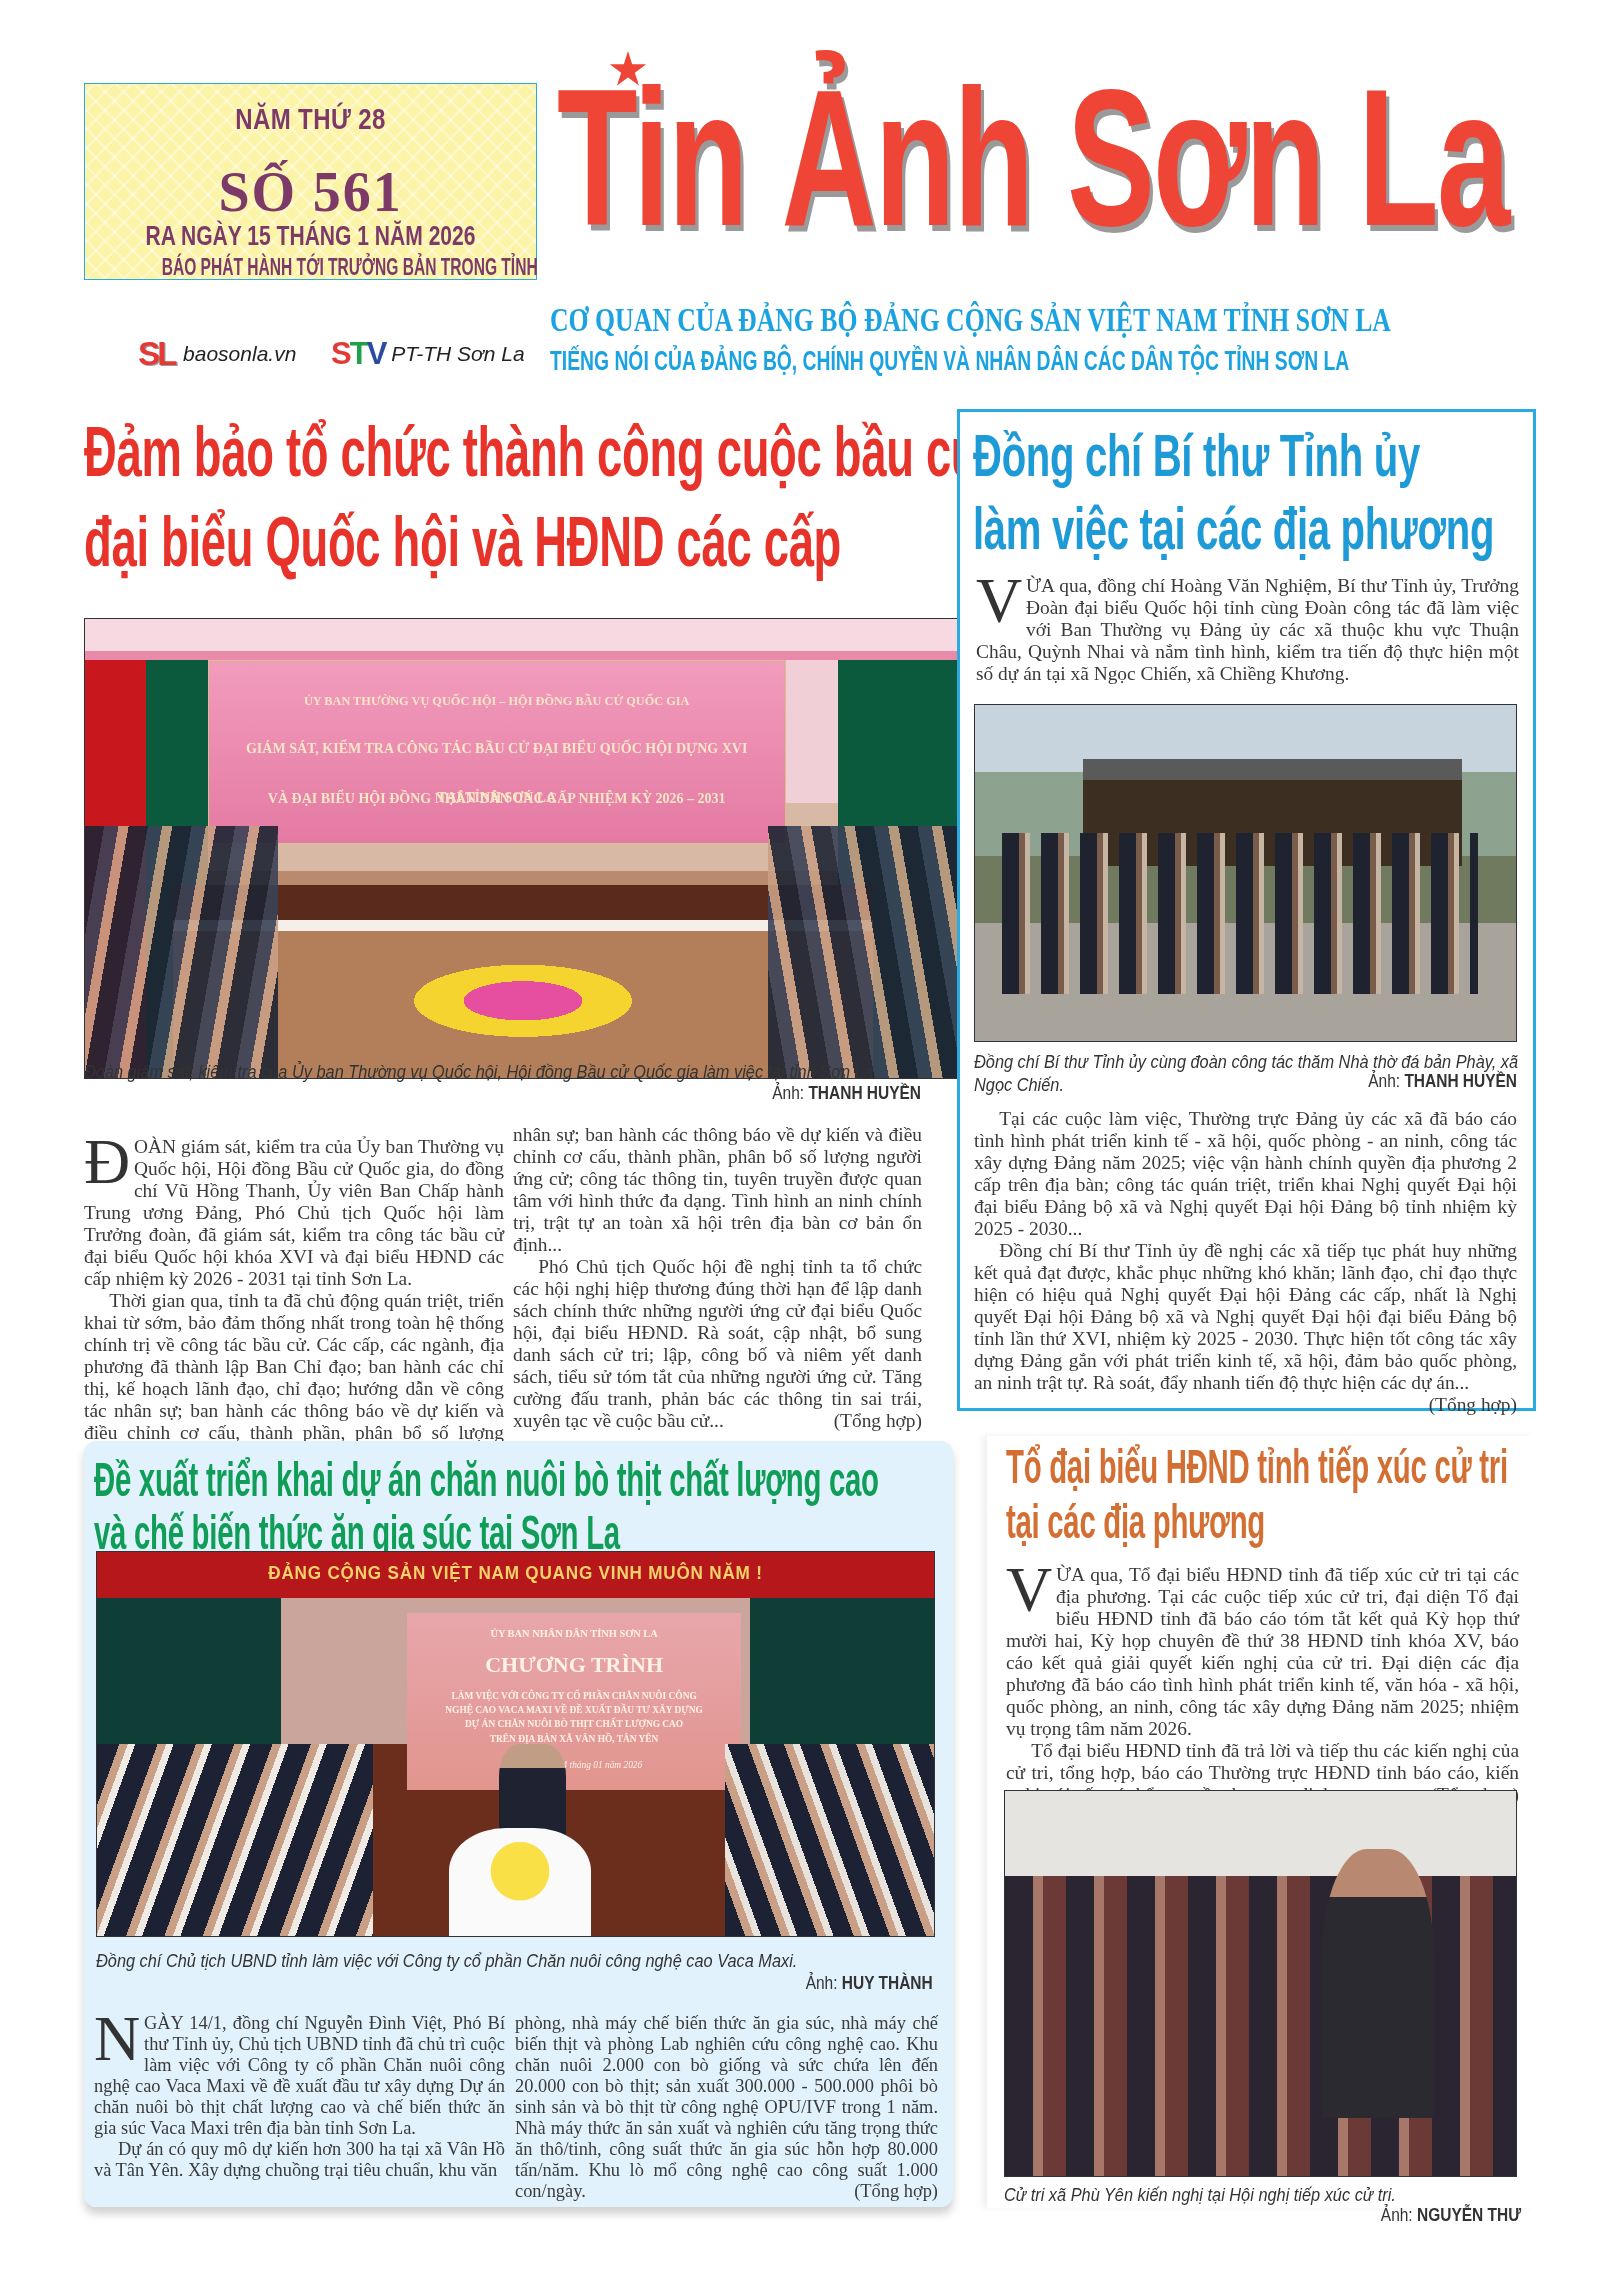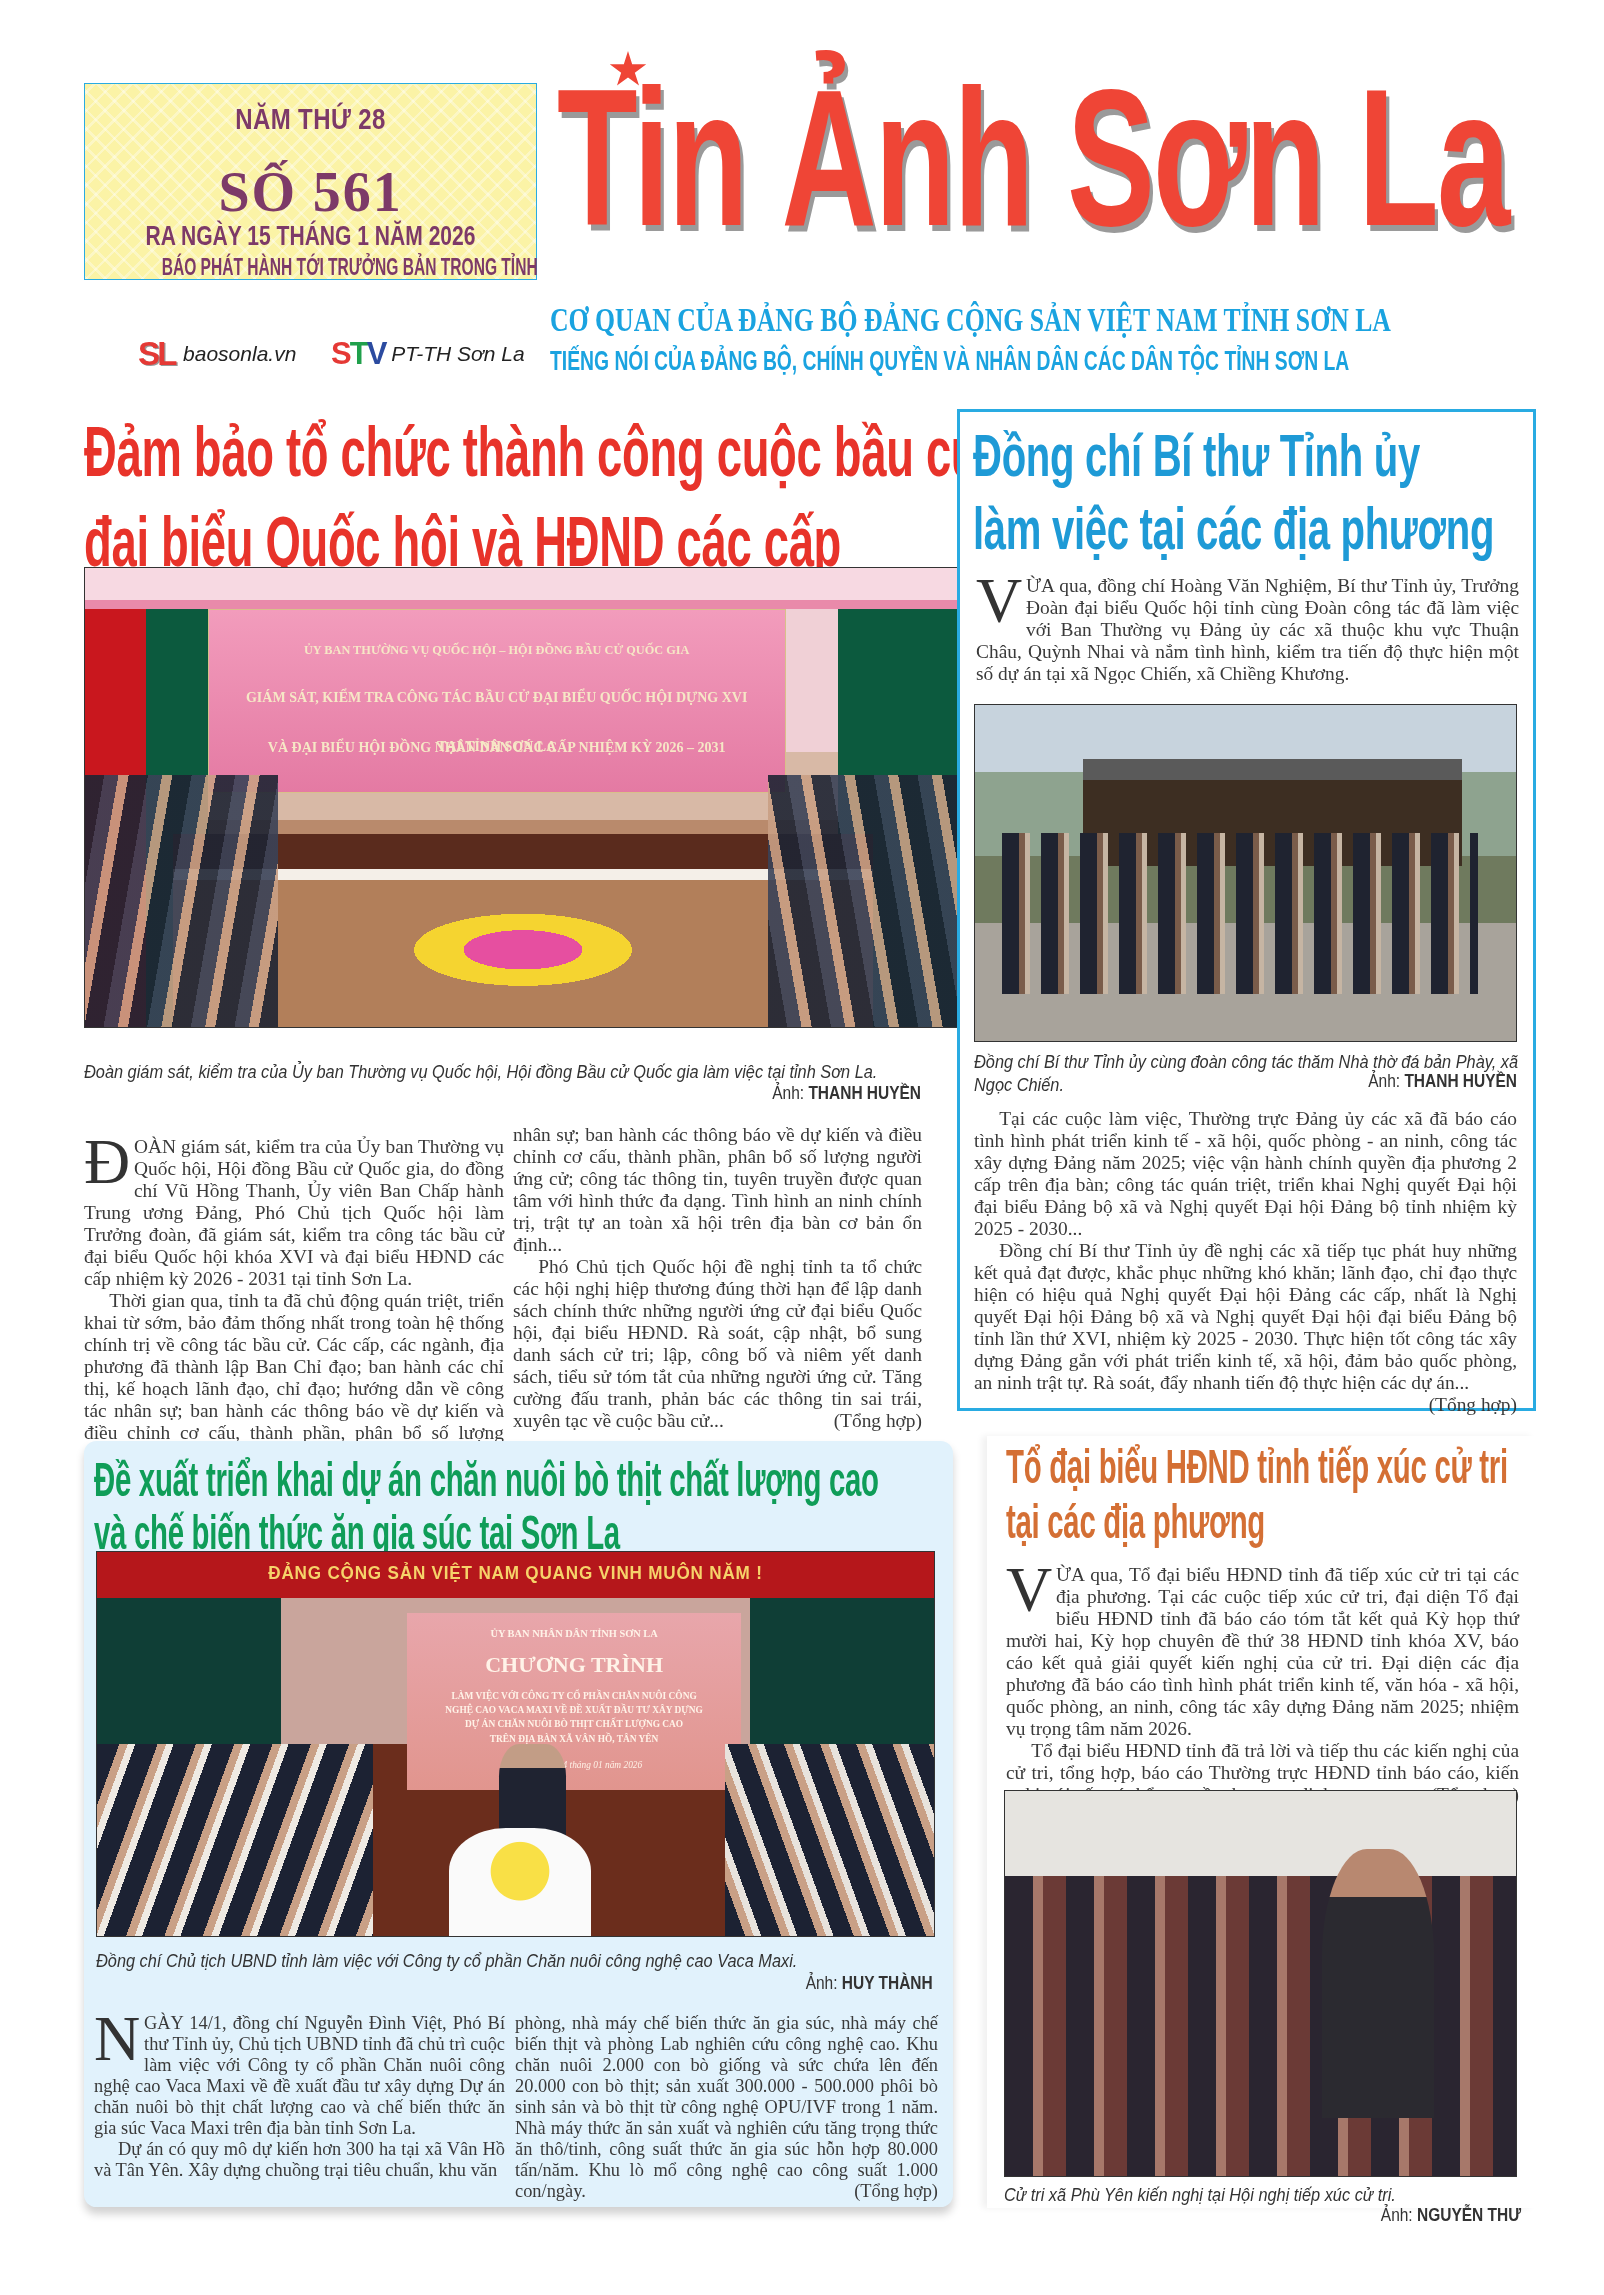--- a/index.html
+++ b/index.html
@@ -48,21 +48,21 @@
     font-family: "Liberation Sans", sans-serif; font-weight: 900; white-space: nowrap;
     transform-origin: left top; letter-spacing: -0.5px;
   }
   .hl-main { left: 84px; top: 407px; color: #e8332a; font-size: 71px; line-height: 90px; transform: scaleX(0.64); }
   .hl-side { left: 973px; top: 420px; color: #1e9ad6; font-size: 59px; line-height: 73px; transform: scaleX(0.68); }
   .hl-green { left: 94px; top: 1453px; color: #0f9d58; font-size: 49px; line-height: 53px; transform: scaleX(0.6); }
   .hl-orange { left: 1006px; top: 1439px; color: #d46f34; font-size: 49px; line-height: 55px; transform: scaleX(0.6); }
 
   
   .photo { border: 1.9px solid #333; overflow: hidden; position: absolute; }
-  .photo-1 { left: 84px; top: 567px; width: 878px; height: 461px;
+  .photo-1 { left: 84px; top: 618px; width: 878px; height: 461px;
     background:
       linear-gradient(180deg, #f7d9e2 0 7%, #e98aaa 7% 9%, transparent 9%),
       linear-gradient(90deg, #c9171e 0 7%, #0c5a3e 7% 14%, transparent 14% 86%, #0c5a3e 86%),
       linear-gradient(180deg, #f0d0d6 0 40%, #d8b9a6 40% 55%, #b98a6c 55%); }
   .p1-screen { left: 14%; top: 9%; width: 66%; height: 40%; background: linear-gradient(#f29cbc, #e47aa3); border: 1.4px solid #d8c08a; }
   .p1-screen-text { position: absolute; left: 0; right: 0; text-align: center; color: #f6e7c6; font-family: "Liberation Serif", serif; font-weight: bold; white-space: nowrap; }
   .p1-t1 { top: 18%; font-size: 12.3px; }
   .p1-t2 { top: 44%; font-size: 14px; }
   .p1-t3 { top: 58%; font-size: 14px; margin-top: 24px; }
   .p1-t4 { top: 71%; font-size: 14px; }

